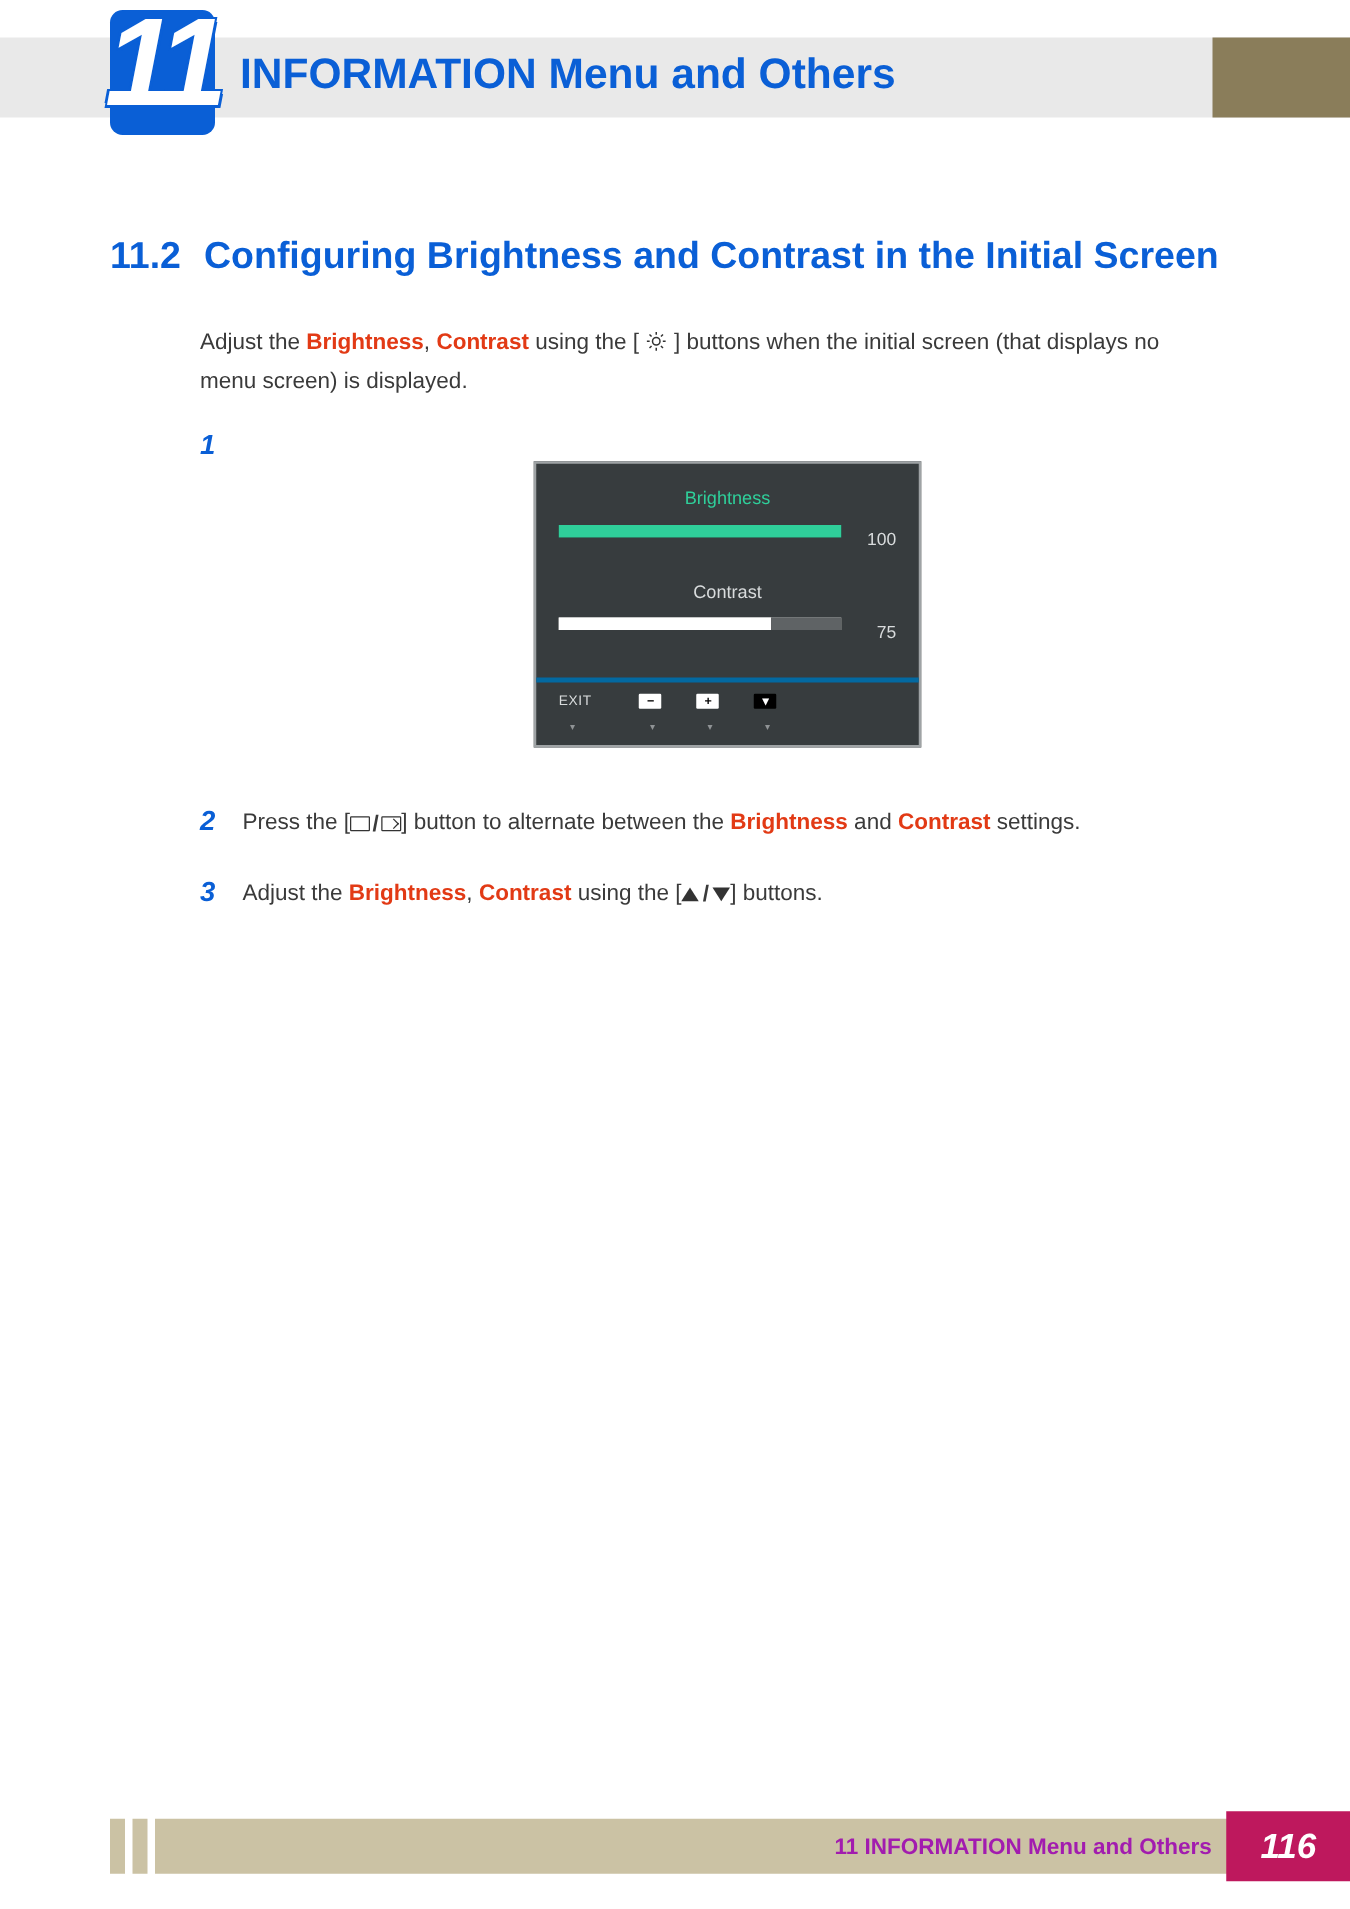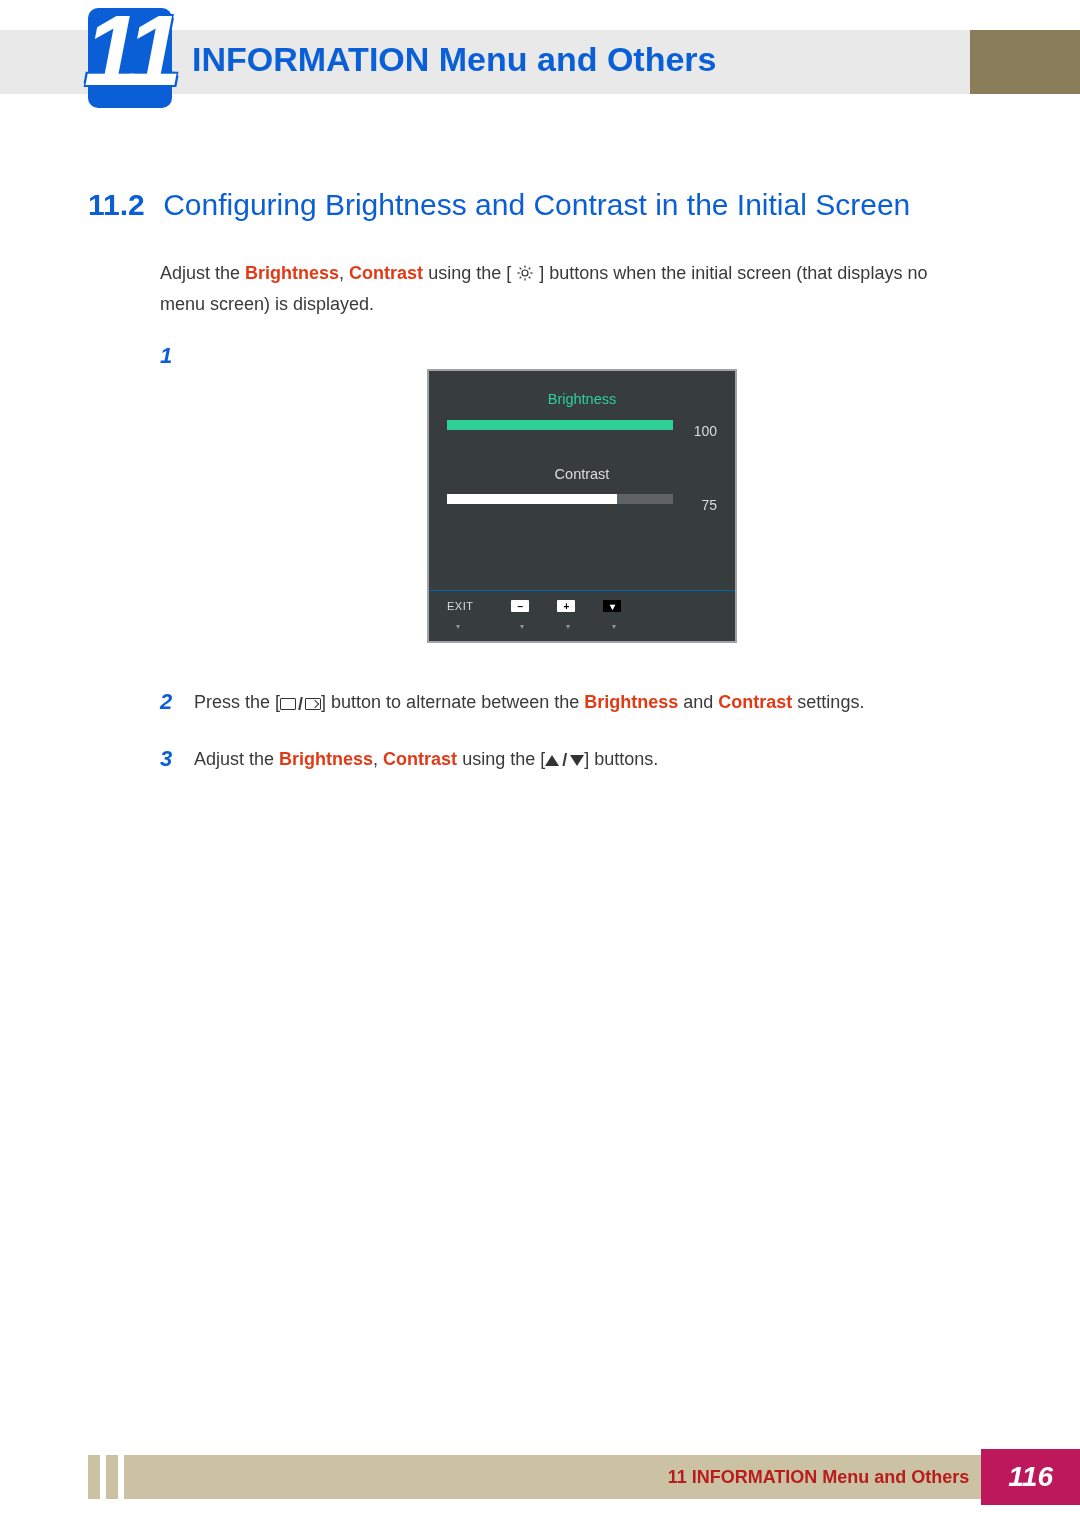--- a/index.html
+++ b/index.html
@@ -9,21 +9,21 @@
   
   .header-bar { position: absolute; top: 30px; left: 0; right: 0; height: 64px; background: #e9e9e9; }
   .header-bar-right { position: absolute; top: 30px; right: 0; width: 110px; height: 64px; background: #8a7d5a; }
   .chapter-box { position: absolute; top: 8px; left: 88px; width: 84px; height: 100px; background: #0a5fd6; border-radius: 10px; }
   .chapter-num { position: absolute; top: 0px; left: 84px; font-size: 100px; font-weight: bold; font-style: italic; color: #fff; letter-spacing: -6px; text-shadow: 2px 2px 0 #0a5fd6, -2px 2px 0 #0a5fd6, 2px -2px 0 #0a5fd6, -2px -2px 0 #0a5fd6; line-height: 1; }
   .chapter-title { position: absolute; top: 40px; left: 192px; font-size: 34px; font-weight: bold; color: #0a5fd6; }
 
   
   .section-row { position: absolute; top: 188px; left: 88px; right: 88px; }
   .section-num { display: inline-block; font-size: 30px; font-weight: bold; color: #0a5fd6; vertical-align: top; }
-  .section-title { display: inline; font-size: 30px; font-weight: normal; color: #0a5fd6; margin-left: 14px; }
+  .section-title { display: inline; font-size: 30px; font-weight: bold; color: #0a5fd6; margin-left: 14px; }
 
   
   .body { position: absolute; top: 258px; left: 160px; right: 110px; font-size: 18px; line-height: 1.7; color: #3a3a3a; }
   .intro { margin-bottom: 22px; }
   .bold-red { font-weight: bold; color: #e23a15; }
 
   .step { display: flex; margin-bottom: 10px; }
   .step .num { flex: 0 0 34px; font-size: 22px; font-style: italic; font-weight: bold; color: #0a5fd6; line-height: 1.4; }
   .step .txt { flex: 1; }
   .step .txt p { margin-bottom: 14px; }
@@ -34,21 +34,21 @@
   .osd-inner { padding: 16px 18px 6px; }
   .osd-label-active { text-align: center; color: #2fcf9a; font-size: 14.5px; margin-bottom: 8px; }
   .osd-bar-row { display: flex; align-items: flex-start; gap: 14px; margin-bottom: 18px; }
   .osd-bar { flex: 1; height: 10px; background: #222; position: relative; border: 0; }
   .osd-bar.full::before { content: ""; position: absolute; inset: 0; background: #2fcf9a; }
   .osd-bar.partial { background: #dcdcdc; }
   .osd-bar.partial::before { content: ""; position: absolute; left: 0; top: 0; bottom: 0; width: 75%; background: #fff; border-right: 1px solid #222; }
   .osd-bar.partial::after { content: ""; position: absolute; left: 75%; top: 0; bottom: 0; right: 0; background: #5f6365; }
   .osd-val { font-size: 14px; width: 30px; text-align: right; }
   .osd-label { text-align: center; font-size: 14.5px; margin-bottom: 8px; }
-  .osd-controls { border-top: 1px solid #0369a1; padding: 6px 18px 4px; display: flex; align-items: center; gap: 30px; font-size: 11px; margin-top: 48px; }
+  .osd-controls { border-top: 4px solid #0369a1; padding: 6px 18px 4px; display: flex; align-items: center; gap: 30px; font-size: 11px; }
   .osd-exit { letter-spacing: 0.5px; }
   .osd-btns { display: flex; gap: 28px; margin-left: 8px; }
   .osd-btn { width: 18px; height: 12px; background: #fff; color: #000; display: flex; align-items: center; justify-content: center; font-size: 10px; font-weight: bold; border-radius: 1px; }
   .osd-btn.down { background: #000; color: #fff; }
   .osd-arr-row { border-top: none; padding: 0 18px 8px; display: flex; align-items: center; gap: 30px; font-size: 8px; color: #8f9395; }
   .osd-arr-row span:first-child { margin-left: 2px; }
   .osd-arr { width: 18px; text-align: center; }
 
   
   .icon-sun {
@@ -63,21 +63,21 @@
   .icon-tri-pair .up { width: 0; height: 0; border-left: 7px solid transparent; border-right: 7px solid transparent; border-bottom: 11px solid #333; }
   .icon-tri-pair .down { width: 0; height: 0; border-left: 7px solid transparent; border-right: 7px solid transparent; border-top: 11px solid #333; }
   .icon-tri-pair .slash { font-weight: bold; }
 
   
   .footer { position: absolute; left: 88px; right: 0; bottom: 28px; height: 44px; }
   .footer-line { position: absolute; left: 0; height: 44px; background: #cbc2a4; }
   .footer-line1 { width: 12px; }
   .footer-line2 { left: 18px; width: 12px; }
   .footer-bar { position: absolute; left: 36px; right: 0; height: 44px; background: #cbc2a4; display: flex; align-items: center; justify-content: flex-end; }
-  .footer-text { color: #b91c1c; font-weight: bold; font-size: 18px; padding-right: 12px; }
+  .footer-text { color: #a21caf; font-weight: bold; font-size: 18px; padding-right: 12px; }
   .footer-page-box { background: #be185d; height: 56px; display: flex; align-items: center; padding: 0 27px; }
   .footer-page { color: #fff; font-size: 28px; font-weight: bold; font-style: italic; }
 </style>
 </head>
 <body>
 
 <div class="page">
   <div class="header-bar"></div>
   <div class="header-bar-right"></div>
   <div class="chapter-box"></div>

